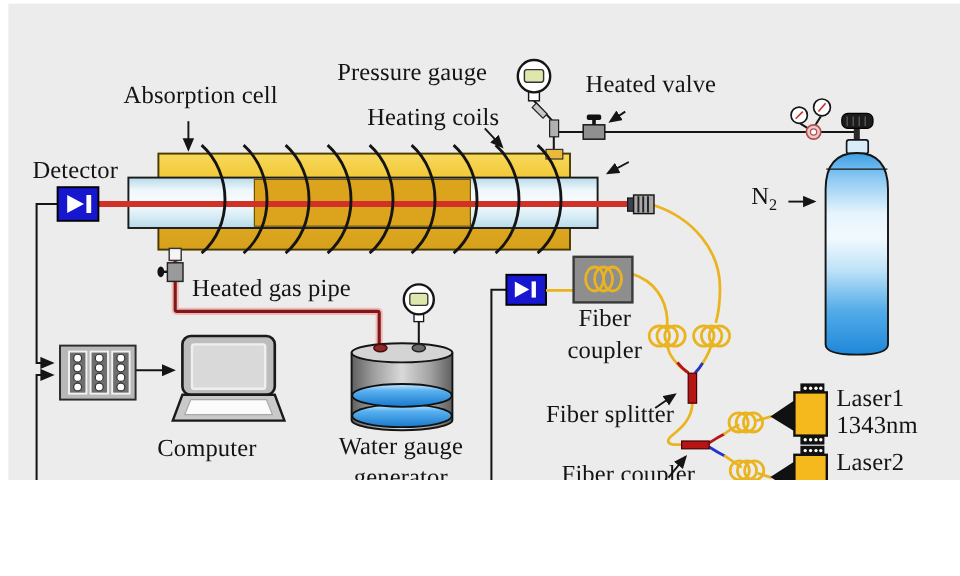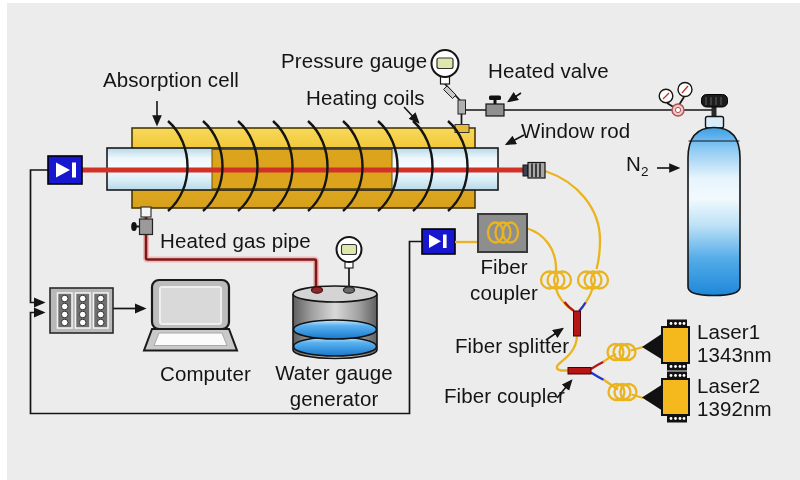--- a/index.html
+++ b/index.html
@@ -1,19 +1,19 @@
 <!DOCTYPE html>
 <html style="--background: #edecec; --laser-red: #d23128; --fiber-yellow: #e9b41f; --detector-blue: #1717cf; --splice-red: #b51515; --splice-blue: #2535cc; --pipe-red: #7e1818; --pipe-halo: #f0b8b8; --cell-gold: #eec52f; --glass-blue: #cfe7f2; --cylinder-blue: #2f96e8; --water-blue: #2f96e8;"><head>
 <meta charset="utf-8">
 <style>
   html,body{margin:0;padding:0;background:#ffffff;}
   .stage{
-    position:relative;width:800px;height:480px;overflow:hidden;
+    position:relative;width:800px;height:400px;overflow:hidden;
     background:var(--background,#edecec);
-    font-family:Liberation Sans, sans-serif;
+    font-family:Liberation Serif, serif;
   }
   .stage svg{position:absolute;left:0;top:0;}
   .edge{position:absolute;background:#ffffff;}
   .lbl{
     position:absolute;font-size:20.5px;line-height:1.1;color:#141414;
     white-space:nowrap;letter-spacing:0.1px;
   }
   .lbl.center{text-align:center;}
   .two{line-height:25.5px;}
   .laserlbl{line-height:22.5px;}
@@ -304,37 +304,37 @@
   </g>
 </svg>
 
 <div class="edge" style="left:0;top:0;width:7px;height:480px;"></div>
 <div class="edge" style="left:0;top:0;width:800px;height:3px;"></div>
 
 <div class="lbl" style="left:281px;top:50px;">Pressure gauge</div>
 <div class="lbl" style="left:488px;top:60px;">Heated valve</div>
 <div class="lbl" style="left:306px;top:87px;">Heating coils</div>
 <div class="lbl" style="left:103px;top:69px;">Absorption cell</div>
-<div class="lbl" style="left:521px;top:120px;">Window rod</div>
+<div class="lbl" style="left:27px;top:131px;">Detector</div>
 <div class="lbl" style="left:626px;top:153px;"><span>N</span><sub>2</sub></div>
 <div class="lbl" style="left:160px;top:230px;">Heated gas pipe</div>
-<div class="lbl" style="left:160px;top:363px;">Computer</div>
+<div class="lbl" style="left:131px;top:363px;">Computer</div>
 
 <div class="lbl center two" style="left:264px;top:360px;width:140px;">
   <div>Water gauge</div>
   <div>generator</div>
 </div>
 
 <div class="lbl center two" style="left:466px;top:254px;width:76px;">
   <div>Fiber</div>
   <div>coupler</div>
 </div>
 
 <div class="lbl" style="left:435px;top:335px;margin-left:20px;">Fiber splitter</div>
-<div class="lbl" style="left:444px;top:385px;">Fiber coupler</div>
+<div class="lbl" style="left:468px;top:385px;">Fiber coupler</div>
 
 <div class="lbl laserlbl" style="left:697px;top:321px;">
   <div>Laser1</div>
   <div>1343nm</div>
 </div>
 <div class="lbl laserlbl" style="left:697px;top:375px;">
   <div>Laser2</div>
   <div>1392nm</div>
 </div>
 

